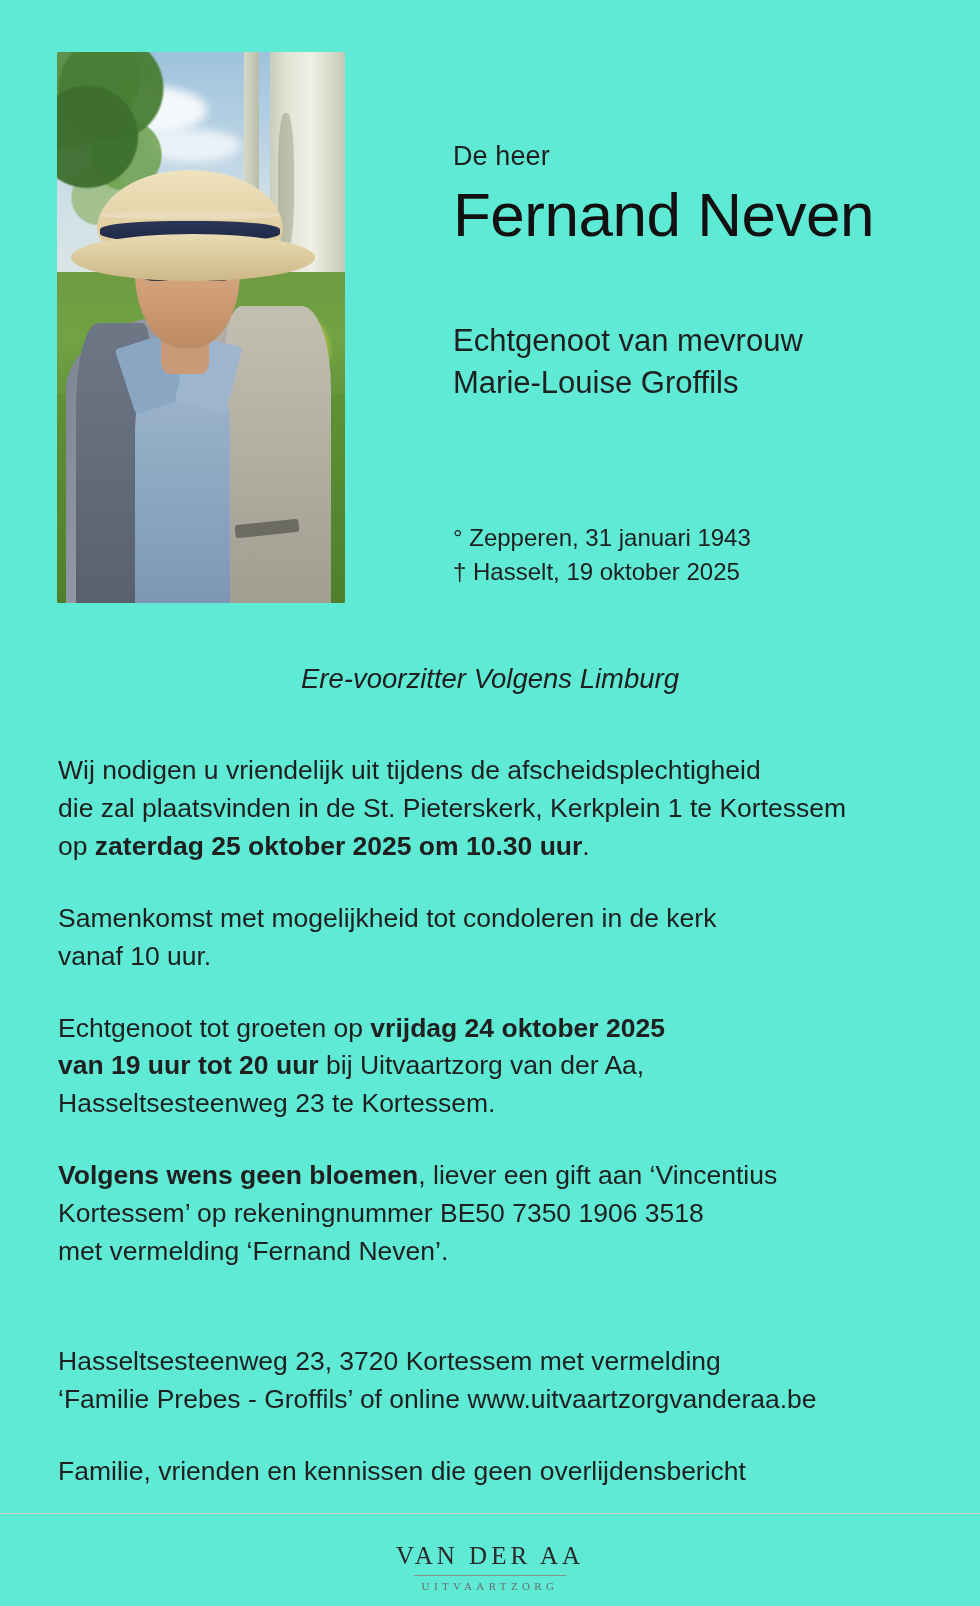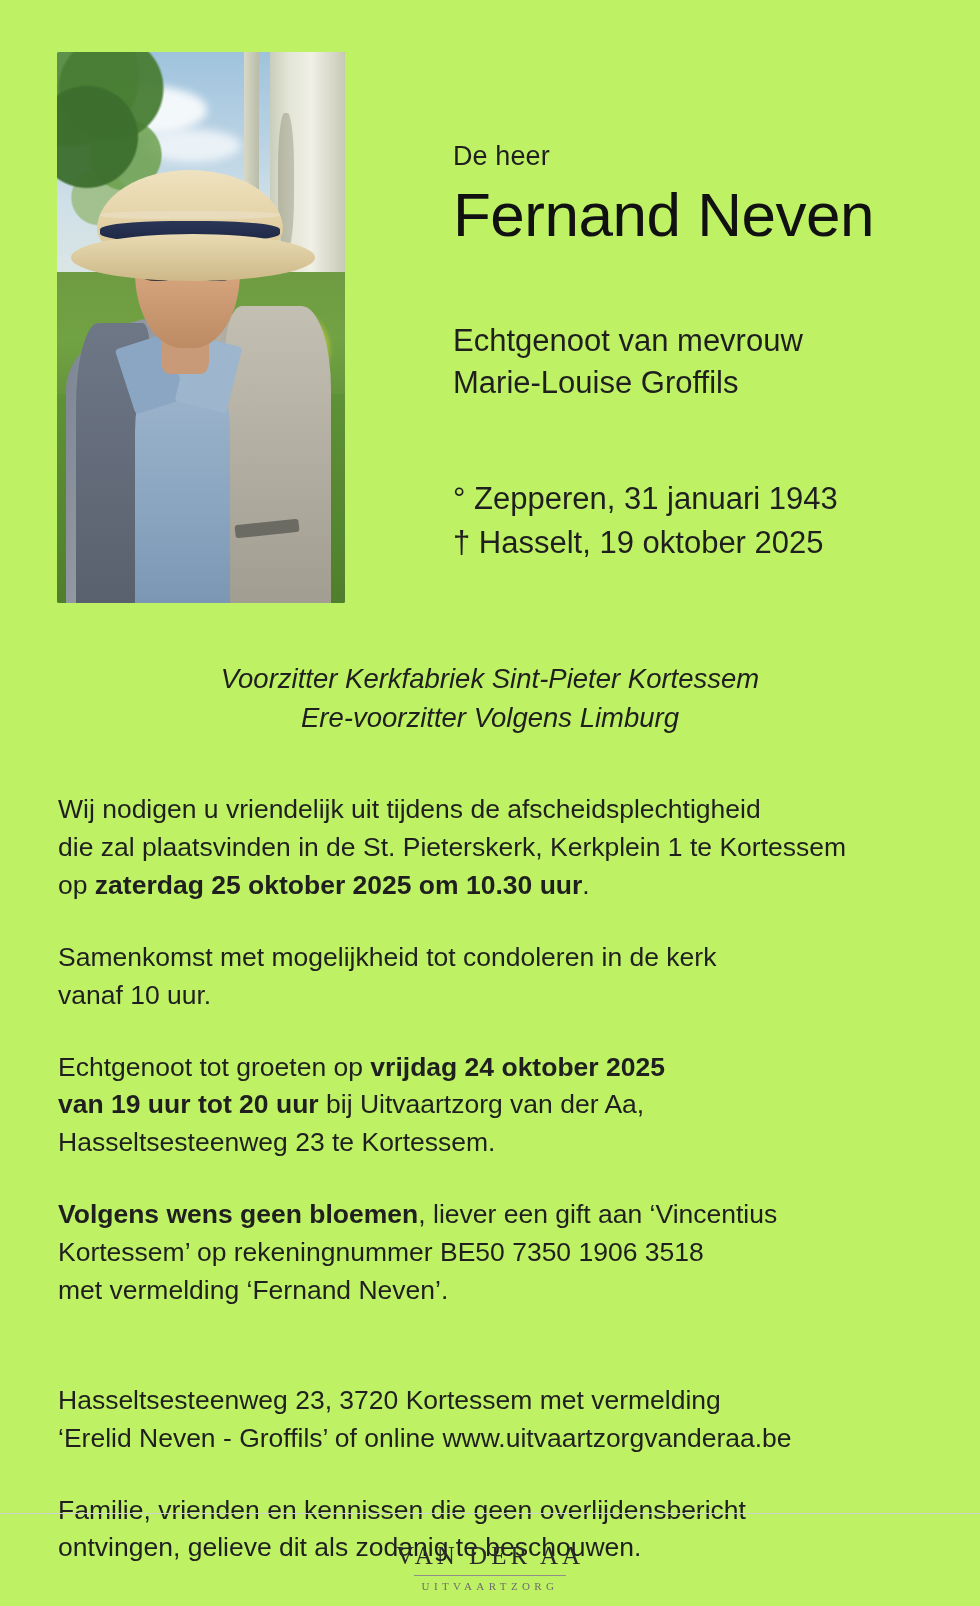--- a/index.html
+++ b/index.html
@@ -14,21 +14,21 @@
     color: #1b1b1b;
     position: relative;
     overflow: hidden;
   }
 
   .card {
     position: absolute;
     left: 0; top: 0;
     width: 980px;
     height: 1606px;
-    background: #bef264;
+    background: #5eead4;
     box-sizing: border-box;
   }
 
   
   .top {
     display: flex;
     padding: 52px 0 0 0;
   }
 
   .photo-wrap {
@@ -205,22 +205,22 @@
     font-size: 31px;
     margin-top: 74px;
     color: #1f1f1f;
   }
   .spouse-name {
     font-size: 31px;
     margin-top: 6px;
     color: #1f1f1f;
   }
   .dates {
-    margin-top: 76px;
-    font-size: 31px;
+    margin-top: 120px;
+    font-size: 24px;
     line-height: 1.42;
     color: #1f1f1f;
   }
 
   
   .titles {
     text-align: center;
     font-style: italic;
     font-size: 27.5px;
     line-height: 1.42;
@@ -323,21 +323,20 @@
       <div class="spouse-label">Echtgenoot van mevrouw</div>
       <div class="spouse-name">Marie-Louise Groffils</div>
       <div class="dates">
         <div>° Zepperen, 31 januari 1943</div>
         <div>† Hasselt, 19 oktober 2025</div>
       </div>
     </div>
   </div>
 
   <div class="titles">
-    <div>Voorzitter Kerkfabriek Sint-Pieter Kortessem</div>
     <div>Ere-voorzitter Volgens Limburg</div>
   </div>
 
   <div class="body-text">
 
     <p>
       <span>Wij nodigen u vriendelijk uit tijdens de afscheidsplechtigheid</span><br>
       <span>die zal plaatsvinden in de St. Pieterskerk, Kerkplein 1 te Kortessem</span><br>
       <span>op </span><b>zaterdag 25 oktober 2025 om 10.30 uur</b><span>.</span>
     </p>
@@ -355,26 +354,25 @@
 
     <p>
       <b>Volgens wens geen bloemen</b><span>, liever een gift aan ‘Vincentius</span><br>
       <span>Kortessem’ op rekeningnummer BE50 7350 1906 3518</span><br>
       <span>met vermelding ‘Fernand Neven’.</span>
     </p>
 
     <p>
       <br>
       <span>Hasseltsesteenweg 23, 3720 Kortessem met vermelding</span><br>
-      <span>‘Erelid Neven - Groffils’ of online www.uitvaartzorgvanderaa.be</span>
+      <span>‘Familie Prebes - Groffils’ of online www.uitvaartzorgvanderaa.be</span>
     </p>
 
     <p>
       <span>Familie, vrienden en kennissen die geen overlijdensbericht</span><br>
-      <span>ontvingen, gelieve dit als zodanig te beschouwen.</span>
     </p>
 
   </div>
 
   <div class="footer-rule"></div>
 
   <div class="footer">
     <div class="logo-main">VAN DER AA</div>
     <div class="logo-rule"></div>
     <div class="logo-sub">UITVAARTZORG</div>

